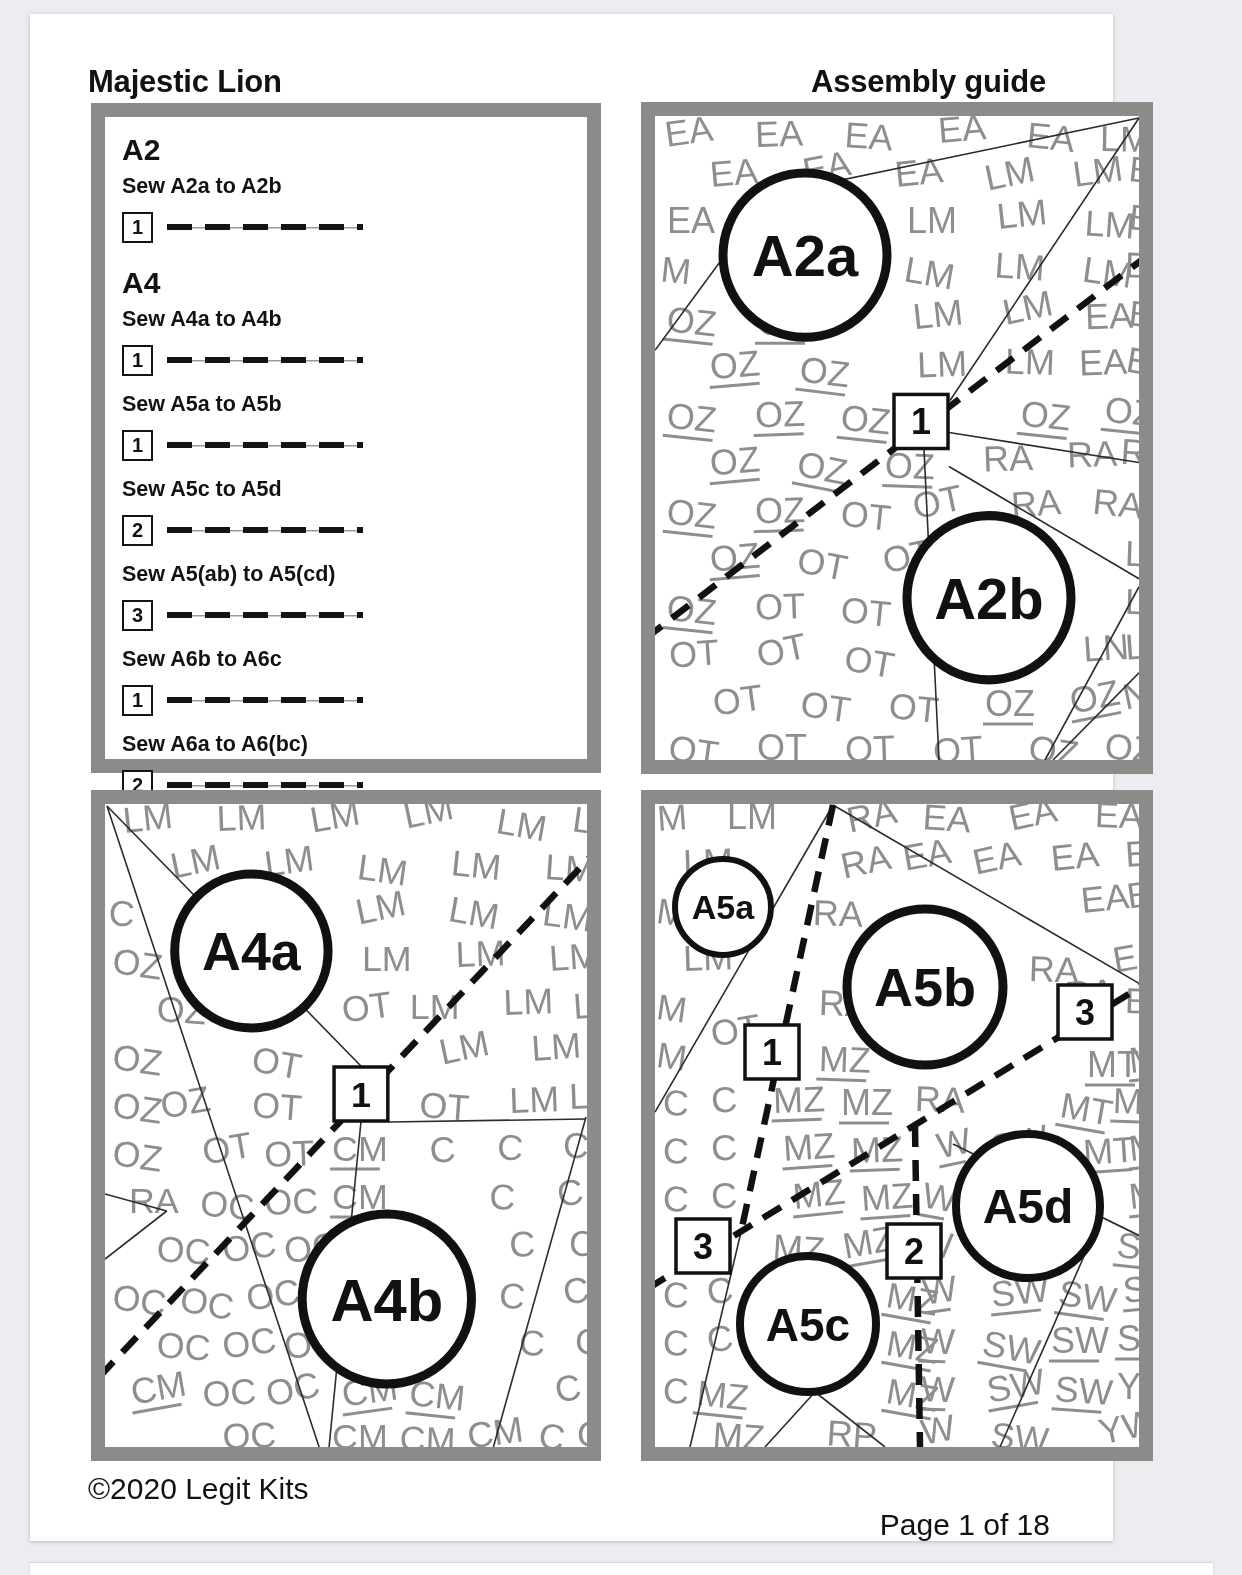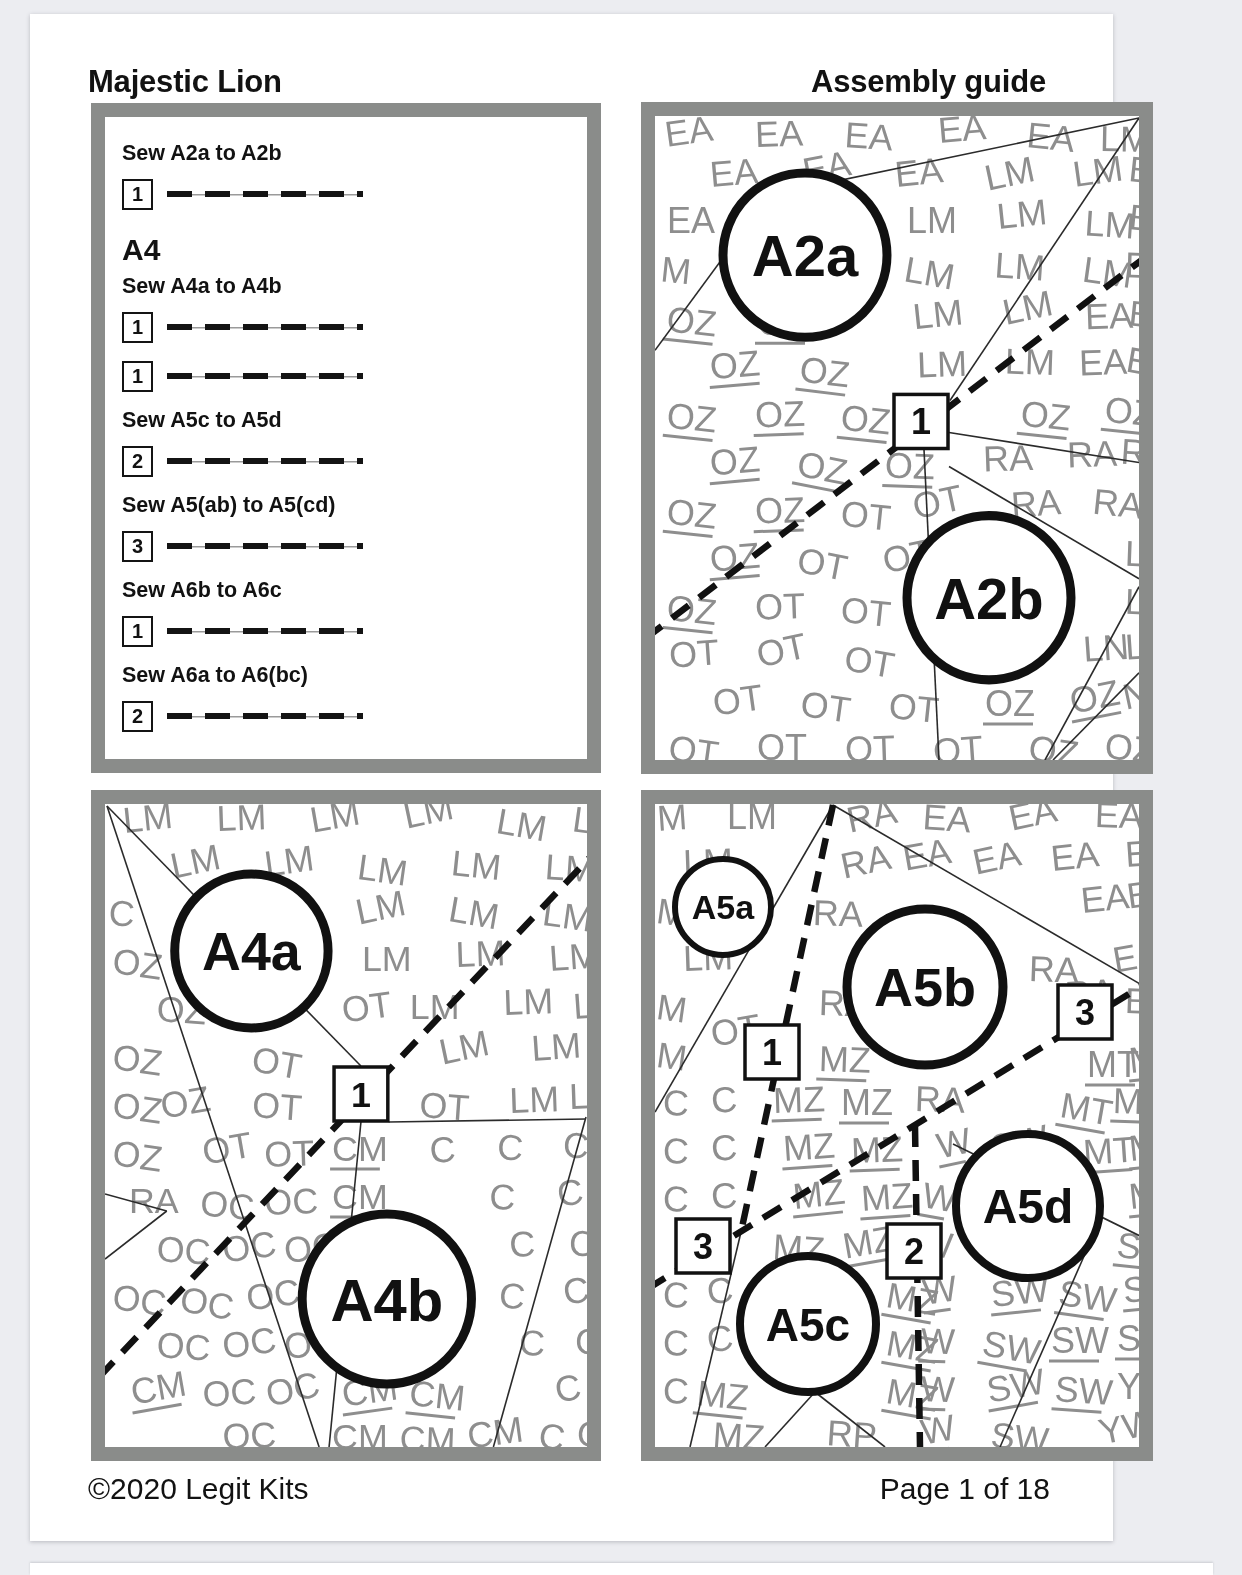--- a/index.html
+++ b/index.html
@@ -21,21 +21,21 @@
     position:absolute;top:50px;font-size:31px;font-weight:700;color:#121212;
     letter-spacing:-.2px;white-space:nowrap;
   }
   .hdr.left{left:58px;}
   .hdr.right{right:67px;}
   .ftr{
     position:absolute;top:1458px;font-size:30px;font-weight:400;color:#121212;
     white-space:nowrap;
   }
   .ftr.left{left:58px;}
-  .ftr.right{right:63px;}
+  .ftr.right{right:63px;margin-top:36px;}
   .frame{
     position:absolute;box-sizing:border-box;background:#ffffff;
     border:14px solid #8a8c8a;
   }
   #panel-ins{left:61px;top:89px;width:510px;height:670px;}
   #panel-a2{left:611px;top:88px;width:512px;height:672px;}
   #panel-a4{left:61px;top:776px;width:510px;height:671px;}
   #panel-a5{left:611px;top:776px;width:512px;height:671px;}
   .frame svg{display:block;width:100%;height:100%;}
   
@@ -60,31 +60,33 @@
 </style>
 </head>
 <body>
 
 <div class="page">
   <div class="hdr left">Majestic Lion</div>
   <div class="hdr right">Assembly guide</div>
 
   <div class="frame" id="panel-ins" style="border-color: rgb(138, 140, 138);">
     <div class="ins" id="ins-sections">
+        <h3>A2</h3>
         <div class="step-label">Sew A2a to A2b</div>
         <div class="step-row">
           <span class="numbox">1</span>
           <div class="dashline"></div>
         </div>
         <h3>A4</h3>
         <div class="step-label">Sew A4a to A4b</div>
         <div class="step-row">
           <span class="numbox">1</span>
           <div class="dashline"></div>
         </div>
+        <div class="step-label">Sew A5a to A5b</div>
         <div class="step-row">
           <span class="numbox">1</span>
           <div class="dashline"></div>
         </div>
         <div class="step-label">Sew A5c to A5d</div>
         <div class="step-row">
           <span class="numbox">2</span>
           <div class="dashline"></div>
         </div>
         <div class="step-label">Sew A5(ab) to A5(cd)</div>

